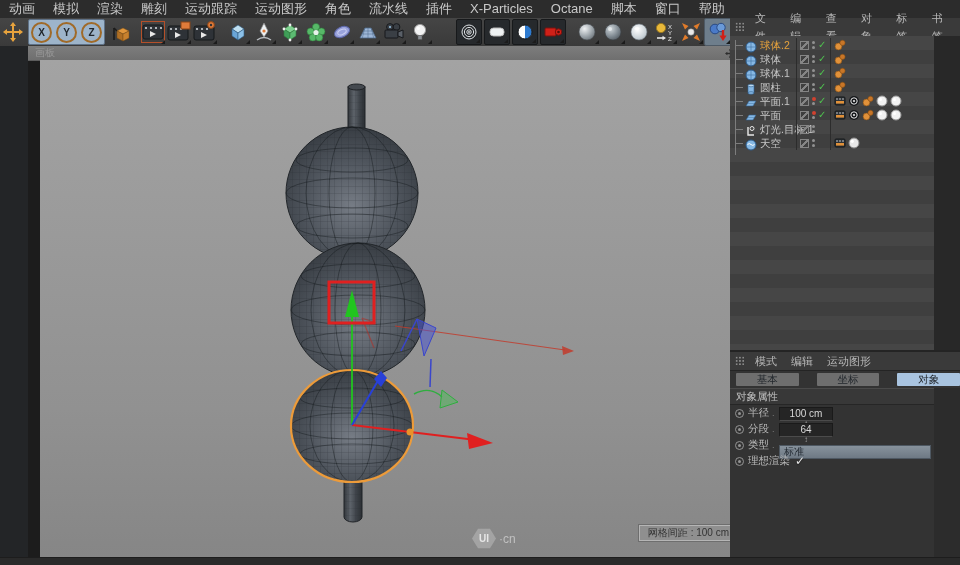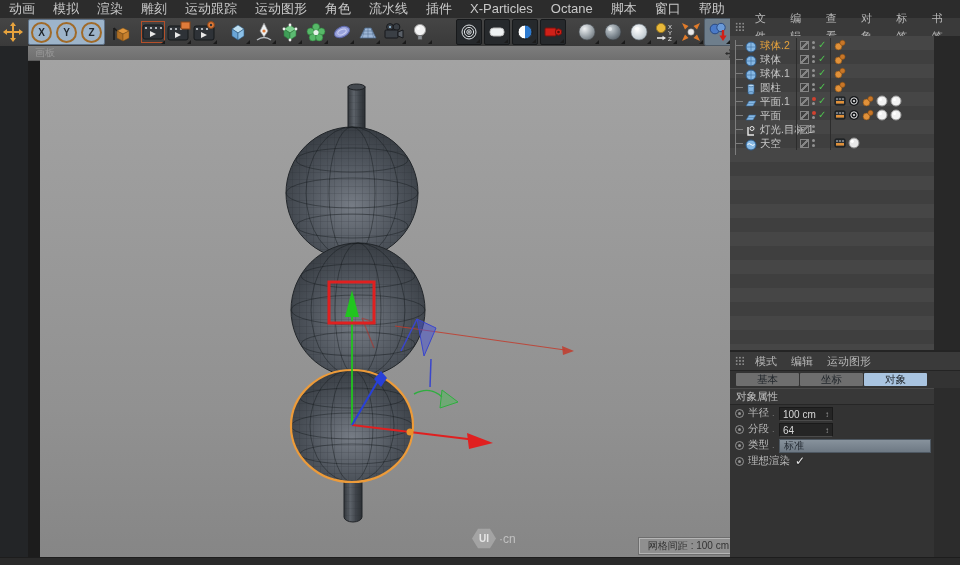--- a/index.html
+++ b/index.html
@@ -28,21 +28,21 @@
   .tgap{width:7px;flex:0 0 auto;} .tgap.big{width:22px;}
 
   
   #leftstrip{left:0;top:46px;width:28px;height:511px;background:#232527;}
   #viewport{left:28px;top:46px;width:700px;height:511px;}
   #vpbar{left:0;top:0;width:764px;height:14px;background:linear-gradient(#7d7d7d,#6f6f6f);
          border-bottom:1px solid #5c5c5c;display:flex;align-items:center;}
   #vpbar .vlabel{font-size:10px;color:#989898;padding-left:7px;}
   #vpbar .vicons{margin-left:auto;display:flex;gap:6px;padding-right:5px;align-items:center;}
   #vpcanvas{left:0;top:14px;width:700px;height:497px;background:linear-gradient(#a3a3a3,#919191 70%,#868686);overflow:hidden;margin-left:12px;}
-  #gridbox{right:2px;bottom:3px;background:#8f8f8f;border:1px solid #b5b5b5;outline:1px solid #6e6e6e;
+  #gridbox{right:2px;bottom:16px;background:#8f8f8f;border:1px solid #b5b5b5;outline:1px solid #6e6e6e;
            font-size:10px;color:#333;padding:1px 8px;line-height:12px;}
   #watermark{left:432px;bottom:8px;display:flex;align-items:center;gap:3px;opacity:.85;}
   #watermark .wbadge{width:24px;height:21px;background:rgba(255,255,255,.28);
        clip-path:polygon(25% 3%,75% 3%,100% 50%,75% 97%,25% 97%,0 50%);
        display:flex;align-items:center;justify-content:center;font-size:10px;font-weight:bold;color:rgba(255,255,255,.9);}
   #watermark .wtxt{font-size:12px;color:rgba(255,255,255,.55);}
 
   
   #rightpanel{left:730px;top:18px;width:230px;height:539px;background:#333;}
   .pmenu{height:18px;background:#3a3a3a;border-bottom:1px solid #242424;display:flex;align-items:center;}
@@ -67,36 +67,36 @@
   .vdot.red{background:#d04230;width:4px;height:4px;left:81.5px;top:2.5px;}
   .chk{position:absolute;left:88px;top:0;font-size:10px;line-height:14px;font-weight:bold;color:#4fc04f;}
   .tags{position:absolute;left:104px;top:1px;display:flex;gap:2px;}
   .tagi{width:12px;height:12px;flex:0 0 auto;}
 
   
   #attr{position:absolute;left:0;top:332px;width:230px;}
   #attr .divline{height:2px;background:#242424;}
   .attr-title{height:18px;display:flex;align-items:center;padding-left:5px;gap:5px;}
   .attr-title span{font-size:11px;color:#c9c9c9;}
-  .tabs{height:17px;display:flex;gap:1px;padding-left:6px;align-items:center;}
+  .tabs{height:17px;display:flex;gap:18px;padding-left:6px;align-items:center;}
   .tab{width:63px;height:13px;background:#6e6e6e;color:#22272c;font-size:10.5px;line-height:13px;
        text-align:center;border-radius:1px;}
   .tab.active{background:#a9c4e0;}
   .asection{height:15px;background:#383838;border-top:1px solid #4a4a4a;border-bottom:1px solid #262626;
             font-size:10.5px;font-weight:normal;color:#c2c2c2;line-height:15px;padding-left:6px;}
   .arow{position:relative;height:16px;display:flex;align-items:center;padding-left:5px;}
   .keyring{width:7px;height:7px;border:1px solid #949494;border-radius:50%;position:relative;margin-right:4px;flex:0 0 auto;}
   .keyring::after{content:"";position:absolute;left:2px;top:2px;width:3px;height:3px;border-radius:50%;background:#949494;}
   .alabel{font-size:10.5px;color:#b8b8b8;white-space:nowrap;}
   .adots{font-size:9px;color:#7f7f7f;margin-left:3px;letter-spacing:1px;}
   .afield{position:absolute;left:49px;top:2px;width:46px;height:12px;background:#252525;
-          border:1px solid #1a1a1a;border-bottom-color:#4b4b4b;display:flex;align-items:center;padding:0 3px;}
+          border:1px solid #1a1a1a;border-bottom-color:#4b4b4b;display:flex;align-items:center;padding:0 3px;flex-direction:column;}
   .afield .aval{flex:1;font-size:10px;color:#d8d8d8;}
   .afield .spin{font-size:8px;color:#9a9a9a;}
-  .addown{position:absolute;left:49px;top:2px;width:146px;height:12px;
+  .addown{position:absolute;left:49px;top:8px;width:146px;height:12px;
           background:linear-gradient(#87929c,#6e7984);border:1px solid #4e5862;
           font-size:10px;color:#242b33;line-height:12px;padding-left:4px;}
   .acheck{font-size:12px;font-weight:bold;color:#e8e8e8;text-shadow:0 1px 1px #222;margin-left:5px;}
   #attrfillr{position:absolute;left:204px;top:370px;width:26px;height:169px;background:#2c2c2c;}
 
   
   #statusbar{left:0;top:557px;width:960px;height:8px;background:#2a2a2a;border-top:1px solid #1d1d1d;}
 </style>
 </head>
 <body>

